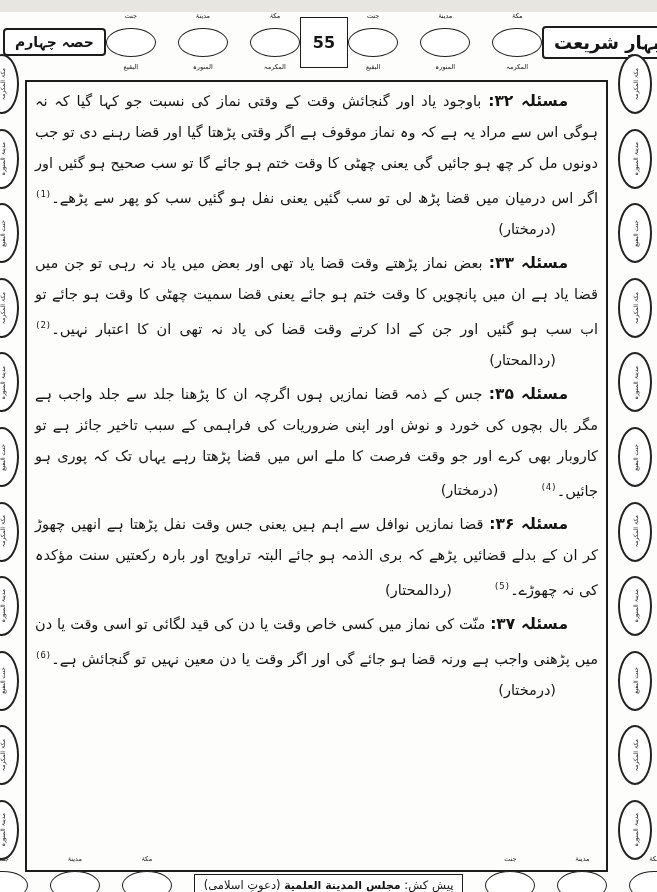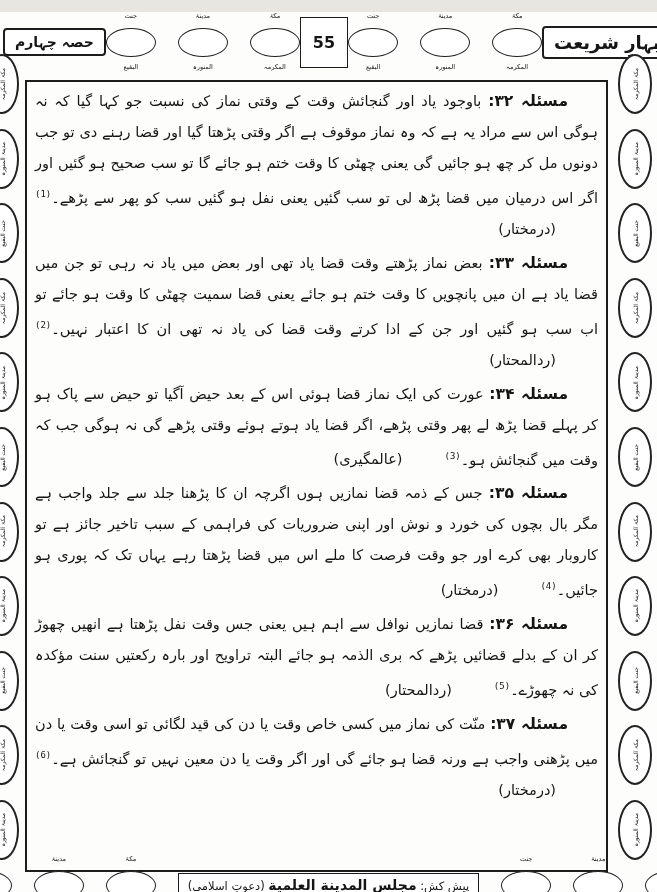--- a/index.html
+++ b/index.html
@@ -63,21 +63,21 @@
   }
   
   .footer{
     position:absolute; bottom:3px; left:0; right:0; height:32px;
     display:flex; align-items:center; justify-content:center; gap:22px;
   }
   .publisher-box{
     border:1.6px solid #1c1c1c; background:#fff; padding:3px 9px;
     font-size:11.5px; white-space:nowrap; direction:rtl;
   }
-  .publisher-box b{ font-size:14px; }
+  .publisher-box b{ font-size:11px; }
 </style>
 </head>
 <body>
 
 <div class="page">
 
   <div class="header" dir="ltr">
     <div class="title-box small">حصہ چہارم</div>
     <div class="oval-group">
         <div class="oval">
@@ -108,21 +108,20 @@
           <span>المکرمہ</span>
         </div>
       </div>
     <div class="title-box big">بہارِ شریعت</div>
   </div>
 
   <div class="frame">
     <div>
       <p class="masala"><b class="mnum">مسئلہ ۳۲:</b> <span>باوجود یاد اور گنجائش وقت کے وقتی نماز کی نسبت جو کہا گیا کہ نہ ہوگی اس سے مراد یہ ہے کہ وہ نماز موقوف ہے اگر وقتی پڑھتا گیا اور قضا رہنے دی تو جب دونوں مل کر چھ ہو جائیں گی یعنی چھٹی کا وقت ختم ہو جائے گا تو سب صحیح ہو گئیں اور اگر اس درمیان میں قضا پڑھ لی تو سب گئیں یعنی نفل ہو گئیں سب کو پھر سے پڑھے۔</span><sup>(1)</sup><span class="cite">(درمختار)</span></p>
       <p class="masala"><b class="mnum">مسئلہ ۳۳:</b> <span>بعض نماز پڑھتے وقت قضا یاد تھی اور بعض میں یاد نہ رہی تو جن میں قضا یاد ہے ان میں پانچویں کا وقت ختم ہو جائے یعنی قضا سمیت چھٹی کا وقت ہو جائے تو اب سب ہو گئیں اور جن کے ادا کرتے وقت قضا کی یاد نہ تھی ان کا اعتبار نہیں۔</span><sup>(2)</sup><span class="cite">(ردالمحتار)</span></p>
-      <p class="masala"><b class="mnum">مسئلہ ۳۴:</b> <span>عورت کی ایک نماز قضا ہوئی اس کے بعد حیض آگیا تو حیض سے پاک ہو کر پہلے قضا پڑھ لے پھر وقتی پڑھے، اگر قضا یاد ہوتے ہوئے وقتی پڑھے گی نہ ہوگی جب کہ وقت میں گنجائش ہو۔</span><sup>(3)</sup><span class="cite">(عالمگیری)</span></p>
       <p class="masala"><b class="mnum">مسئلہ ۳۵:</b> <span>جس کے ذمہ قضا نمازیں ہوں اگرچہ ان کا پڑھنا جلد سے جلد واجب ہے مگر بال بچوں کی خورد و نوش اور اپنی ضروریات کی فراہمی کے سبب تاخیر جائز ہے تو کاروبار بھی کرے اور جو وقت فرصت کا ملے اس میں قضا پڑھتا رہے یہاں تک کہ پوری ہو جائیں۔</span><sup>(4)</sup><span class="cite">(درمختار)</span></p>
       <p class="masala"><b class="mnum">مسئلہ ۳۶:</b> <span>قضا نمازیں نوافل سے اہم ہیں یعنی جس وقت نفل پڑھتا ہے انھیں چھوڑ کر ان کے بدلے قضائیں پڑھے کہ بری الذمہ ہو جائے البتہ تراویح اور بارہ رکعتیں سنت مؤکدہ کی نہ چھوڑے۔</span><sup>(5)</sup><span class="cite">(ردالمحتار)</span></p>
       <p class="masala"><b class="mnum">مسئلہ ۳۷:</b> <span>منّت کی نماز میں کسی خاص وقت یا دن کی قید لگائی تو اسی وقت یا دن میں پڑھنی واجب ہے ورنہ قضا ہو جائے گی اور اگر وقت یا دن معین نہیں تو گنجائش ہے۔</span><sup>(6)</sup><span class="cite">(درمختار)</span></p>
     </div>
 
   </div>
 
   <div class="side-strip left">
       <div class="medallion">
         <span>مکۃ المکرمہ</span>

